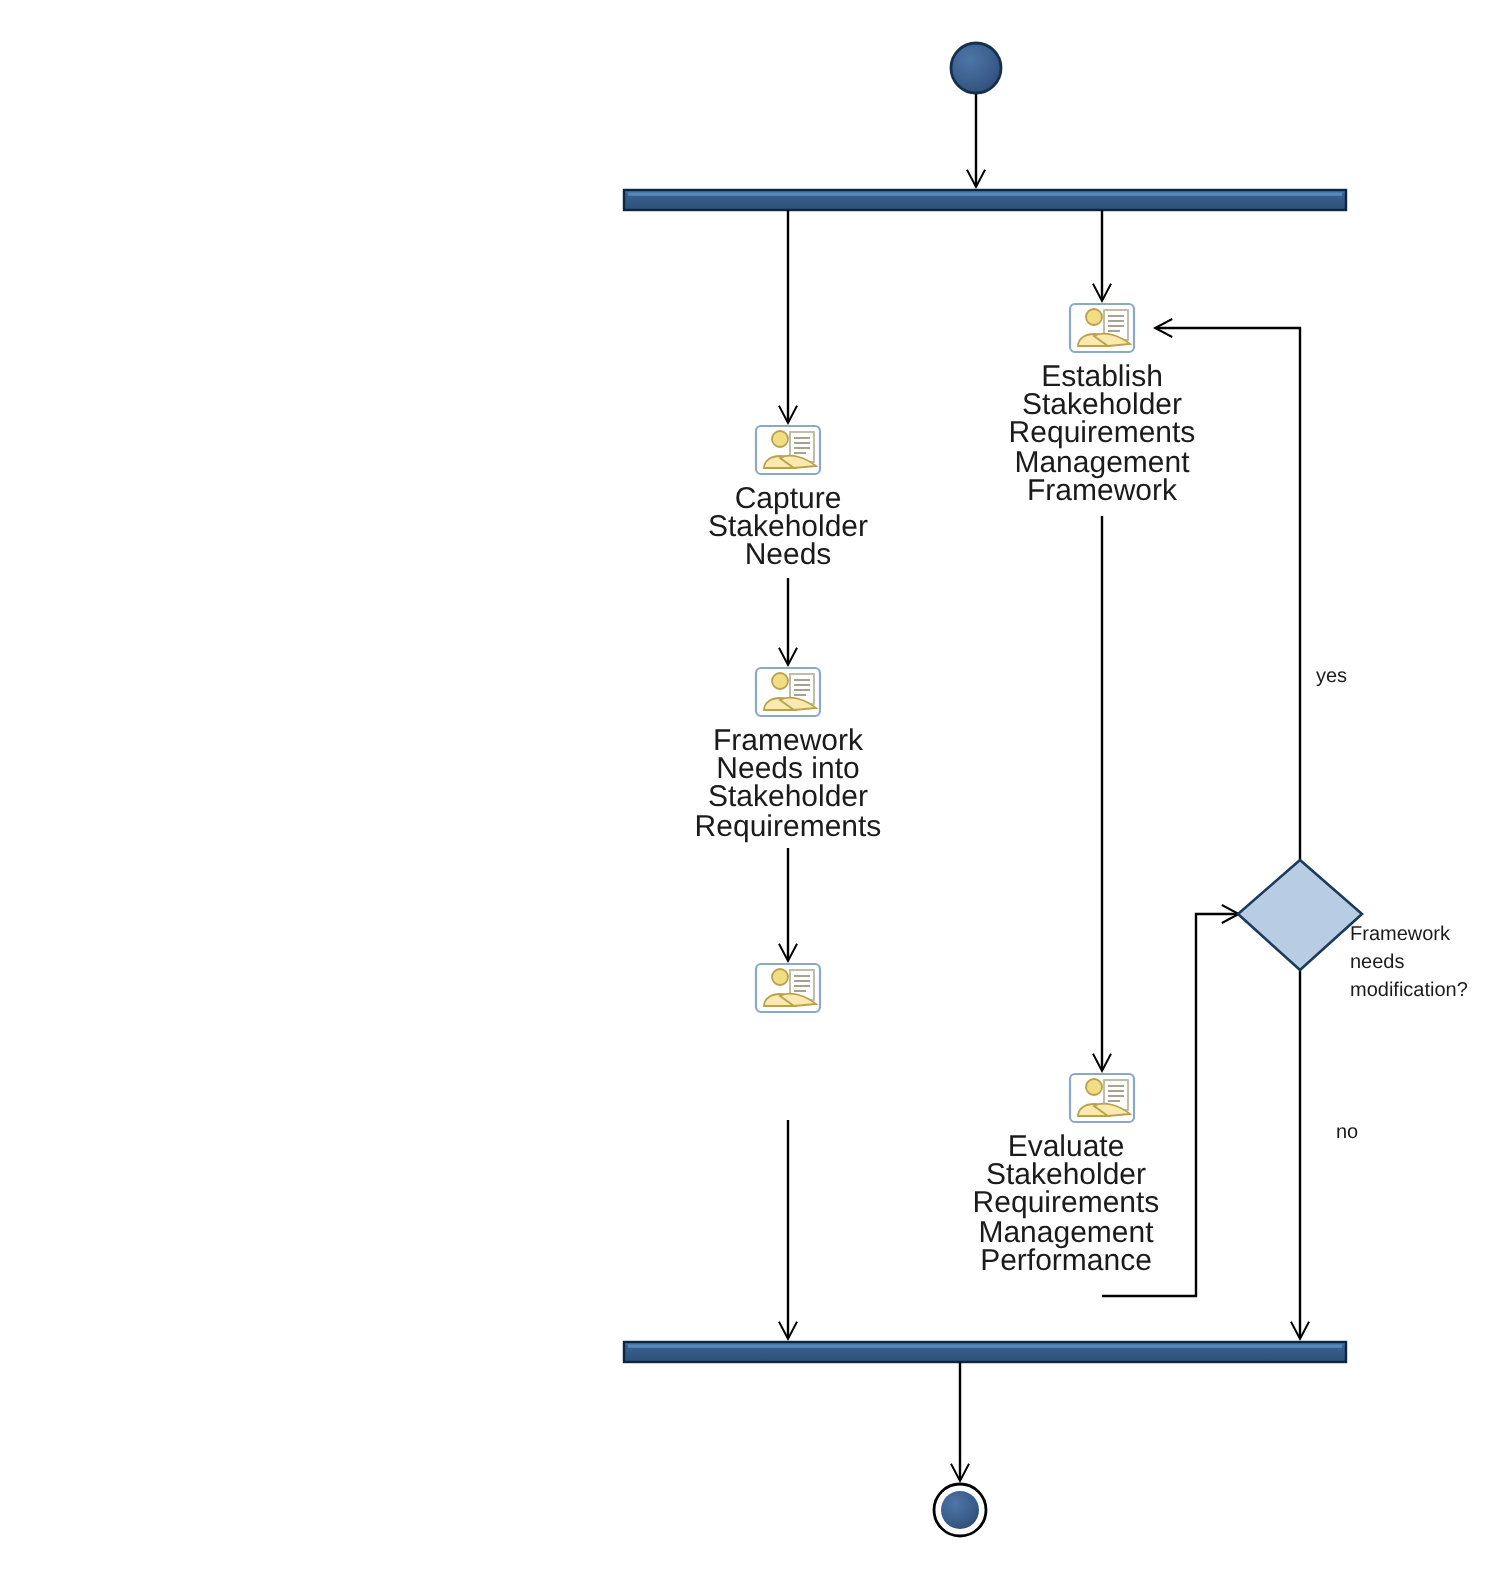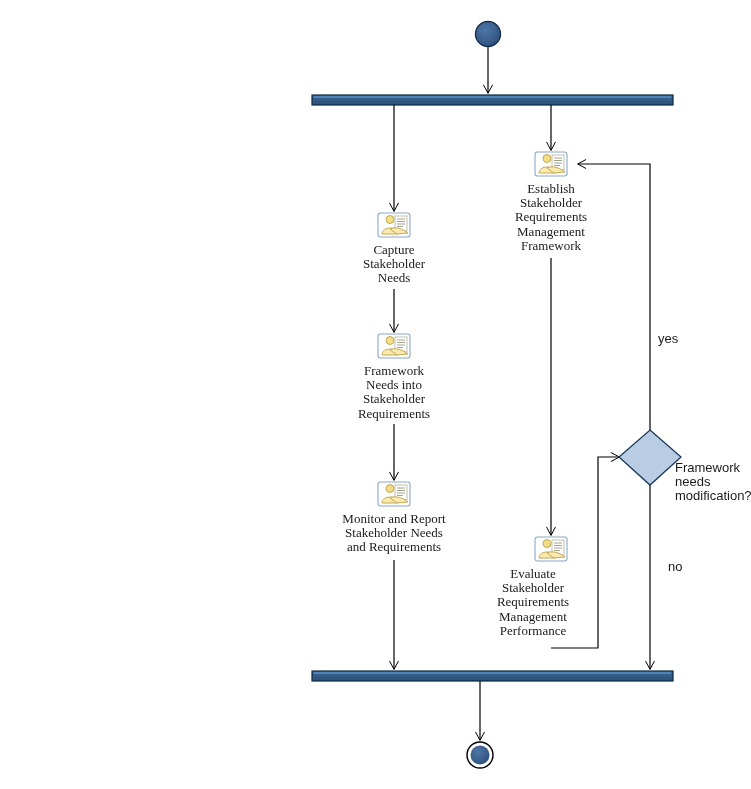--- a/index.html
+++ b/index.html
@@ -20,31 +20,31 @@
   #diagram-svg {
     position: absolute;
     left: 0;
     top: 0;
     width: 751px;
     height: 789px;
   }
   .node-label {
     position: absolute;
     text-align: center;
-    font-family: Liberation Serif, serif;
-    font-size: 13px;
+    font-family: Liberation Sans, sans-serif;
+    font-size: 15px;
     line-height: 14.2px;
     color: #1b1b1b;
     white-space: pre-line;
     user-select: none;
   }
   .edge-label {
     position: absolute;
     font-family: "Liberation Sans", sans-serif;
-    font-size: 13px;
+    font-size: 10px;
     line-height: 14.2px;
     color: #1b1b1b;
     white-space: pre-line;
     user-select: none;
   }
   .act-icon {
     position: absolute;
     width: 34px;
     height: 26px;
   }
@@ -189,23 +189,20 @@
 
   <div class="node-label" style="left:314px; top:243px; width:160px;">Capture
 Stakeholder
 Needs</div>
 
   <div class="node-label" style="left:314px; top:364px; width:160px;">Framework
 Needs into
 Stakeholder
 Requirements</div>
 
-  <div class="node-label" style="left:304px; top:512px; width:180px;">Monitor and Report
-Stakeholder Needs
-and Requirements</div>
 
   <div class="node-label" style="left:471px; top:182px; width:160px;">Establish
 Stakeholder
 Requirements
 Management
 Framework</div>
 
   <div class="node-label" style="left:453px; top:567px; width:160px;">Evaluate
 Stakeholder
 Requirements

